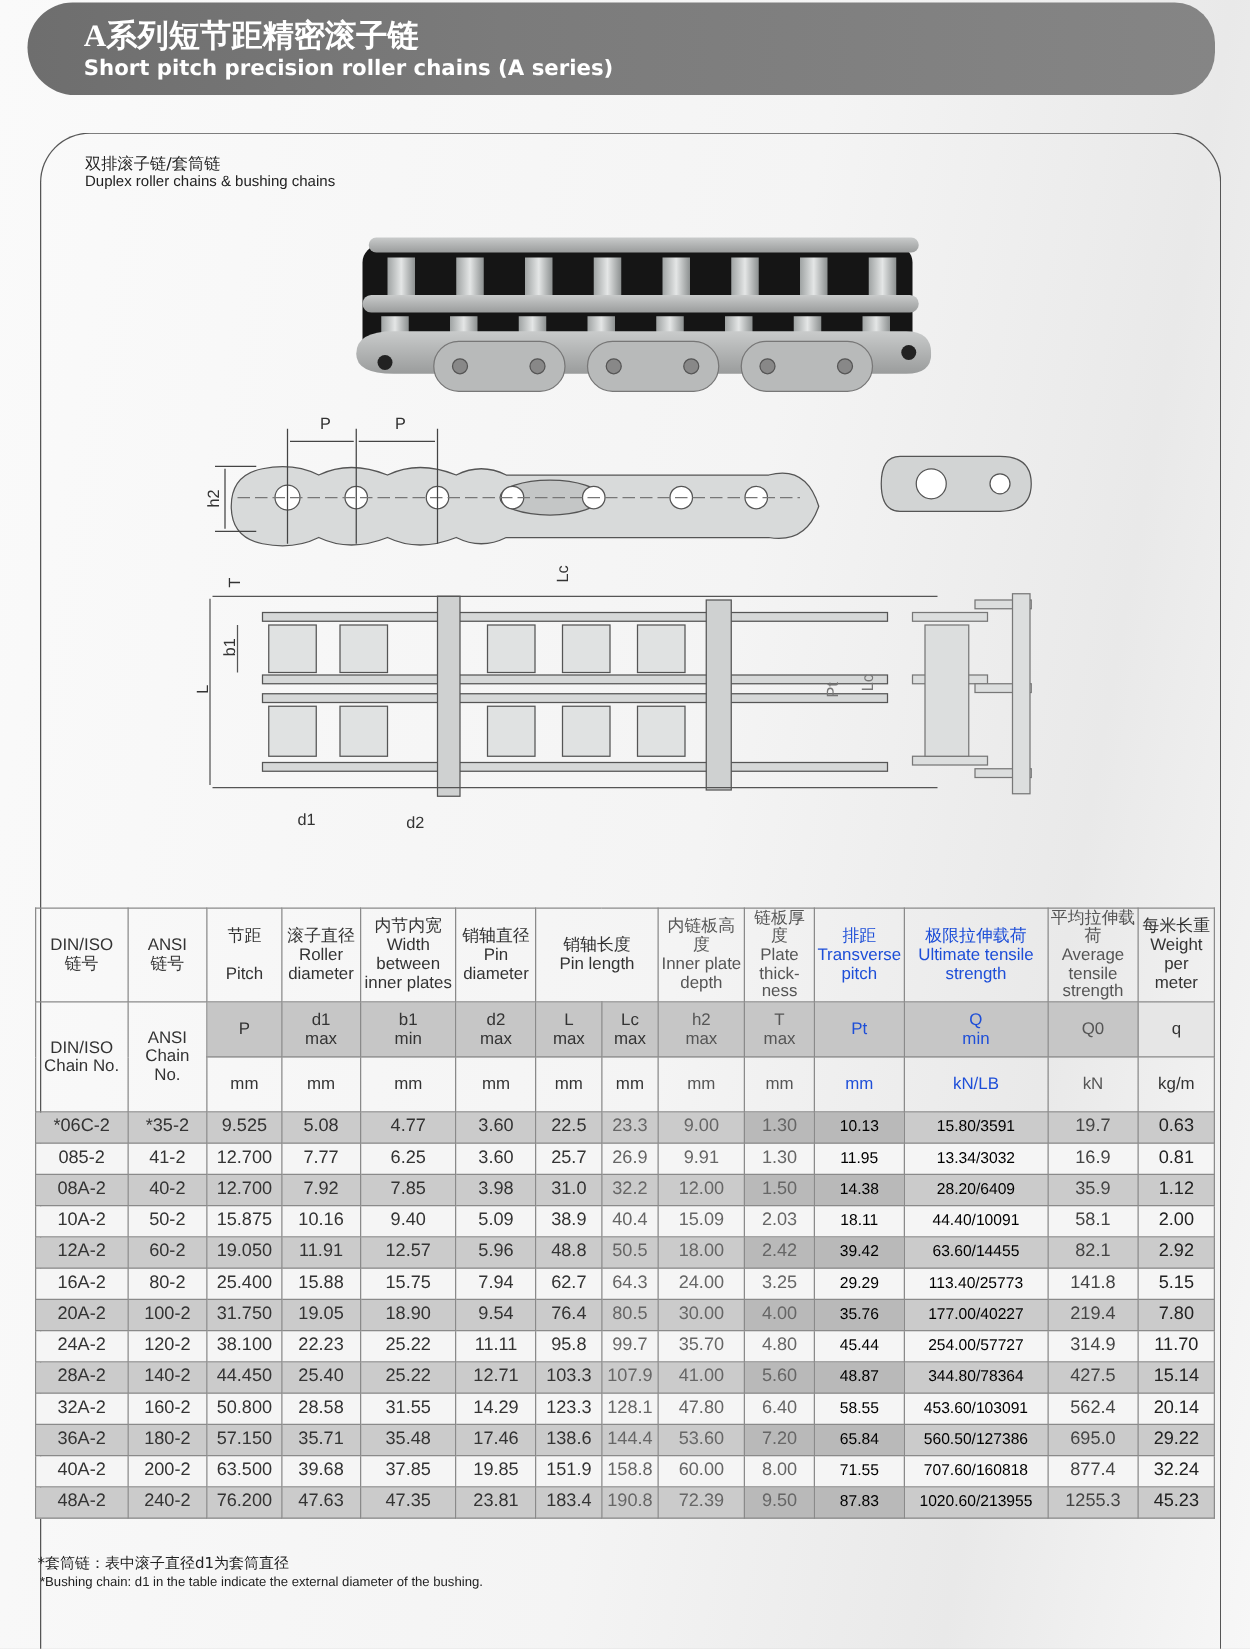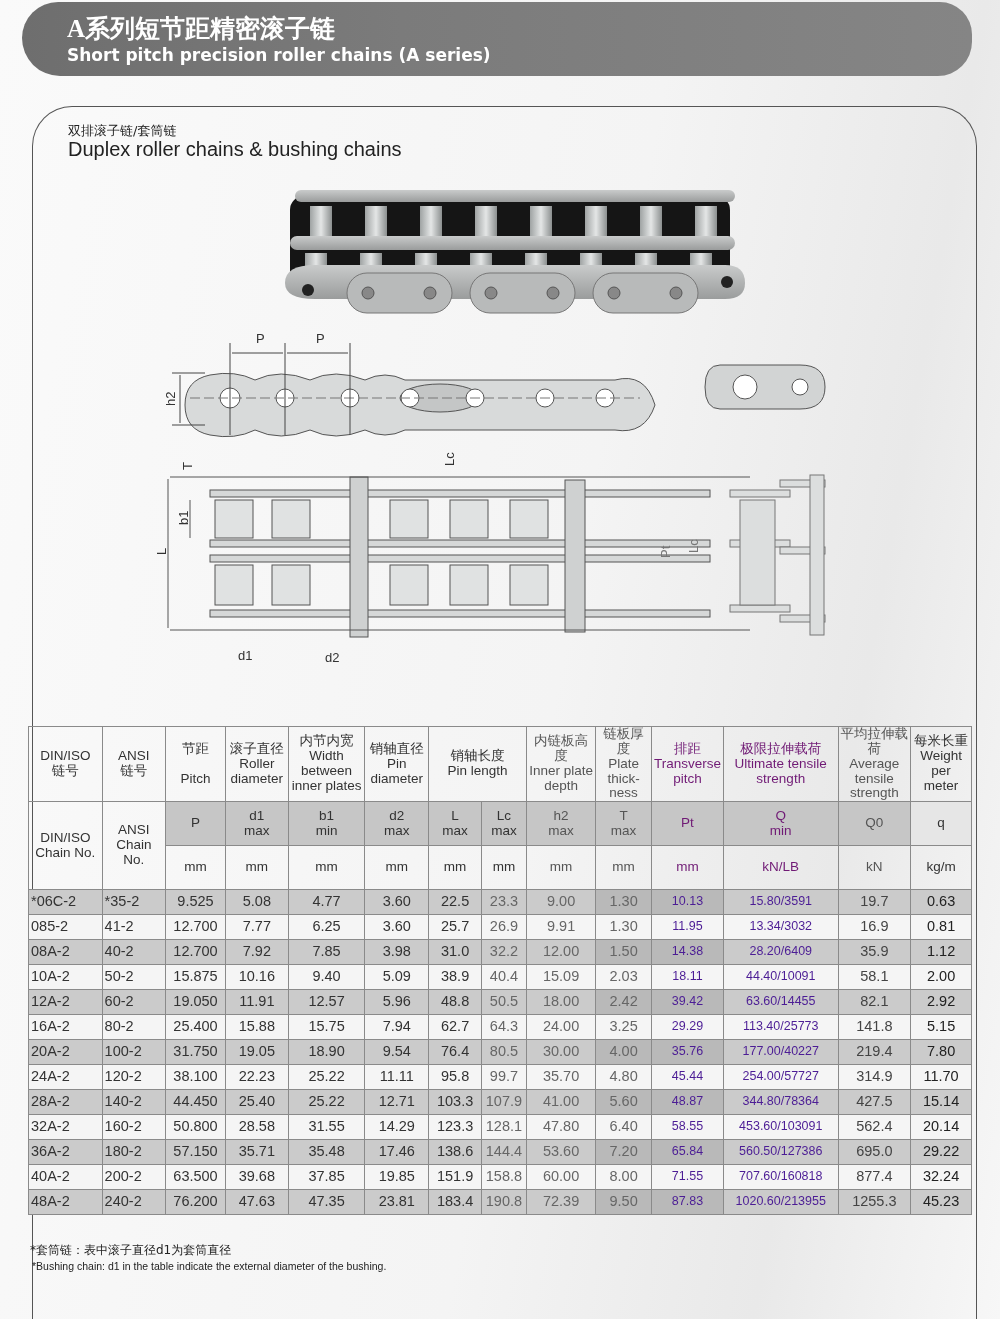--- a/index.html
+++ b/index.html
@@ -24,48 +24,48 @@
     position: absolute; left: 45px; top: 43px;
     font-family: "DejaVu Sans", sans-serif; font-weight: bold;
     font-size: 17px; color: #fff;
   }
   .frame {
     position: absolute; left: 32px; top: 106px; width: 945px; height: 1230px;
     border-top: 1.5px solid #555; border-left: 1.5px solid #555; border-right: 1.5px solid #555;
     border-radius: 40px 40px 0 0;
   }
   .sub-cn { position: absolute; left: 68px; top: 122px; font-size: 13px; color: #222; font-family: "DejaVu Sans", sans-serif; }
-  .sub-en { position: absolute; left: 68px; top: 138px; font-size: 20px; color: #222; }
+  .sub-en { position: absolute; left: 68px; top: 138px; font-size: 12px; color: #222; }
 
   .photo { position: absolute; left: 265px; top: 178px; width: 480px; height: 140px; }
   .drawing { position: absolute; left: 150px; top: 325px; width: 760px; height: 345px; }
 
   table.spec {
     position: absolute; left: 28px; top: 726px; width: 944px;
     border-collapse: collapse; font-size: 14px; color: #333;
   }
   table.spec td, table.spec th {
     border: 1px solid #8a8a8a; text-align: center; font-weight: normal;
     padding: 0 2px; line-height: 1.1;
   }
   table.spec thead th { font-size: 13.5px; vertical-align: middle; }
   .hdr1 th { height: 72px; }
   .hdr2 th { height: 44px; background: #c6c6c6; }
   .hdr2 th.first { background: transparent; }
   .hdr3 th { height: 44px; }
   .hdr2 th.qcol { background: #e6e6e6; }
-  .faded { color: #701a75; margin-top: 10px; }
+  .faded { color: #1d4ed8; margin-top: 10px; }
   .mid { color: #555; margin-top: 32px; }
   tbody tr { height: 25px; }
   tbody tr:nth-child(odd) td { background: #cbcbcb; }
   tbody tr:nth-child(even) td { background: #f5f5f5; }
   tbody td { font-size: 14.5px; text-align: right; padding-right: 10px; }
-  tbody td.c0, tbody td.c1 { text-align: left; padding-right: 2px; }
+  tbody td.c0, tbody td.c1 { text-align: center; padding-right: 2px; }
   tbody td.c8, tbody td.c9, tbody td.c10 { color: #666; }
-  tbody td.c11, tbody td.c12 { color: #4c1d95; font-size: 12.5px; }
+  tbody td.c11, tbody td.c12 { color: #000000; font-size: 12.5px; }
   tbody td.c13 { color: #444; }
   tbody td.c14 { color: #222; margin-top: 32px; }
   tbody tr:nth-child(odd) td.c10, tbody tr:nth-child(odd) td.c11 { background: #b9b9b9; }
 
   .note-cn { position: absolute; left: 30px; top: 1242px; font-size: 12px; color: #222; font-family: "DejaVu Sans", sans-serif; }
   .note-en { position: absolute; left: 32px; top: 1260px; font-size: 10.5px; color: #222; }
 </style>
 </head>
 <body>
 

